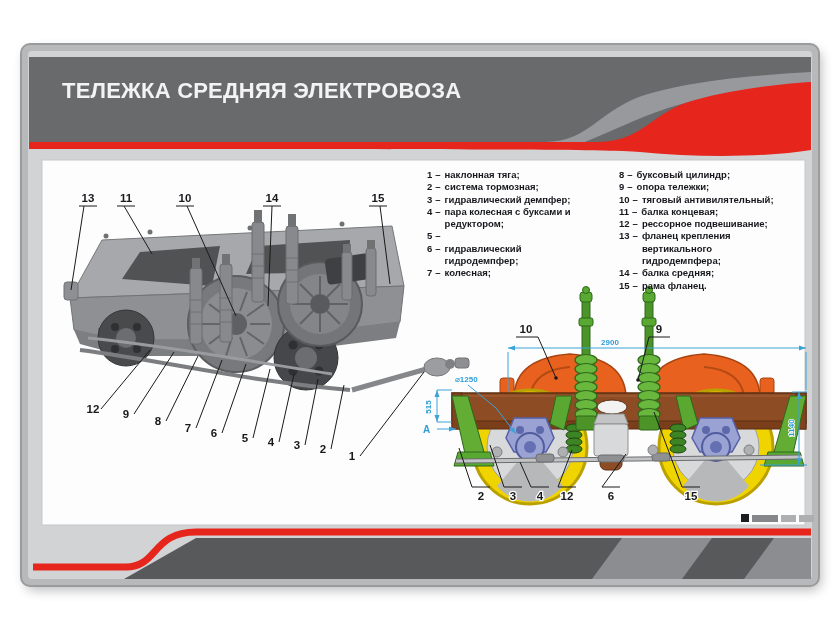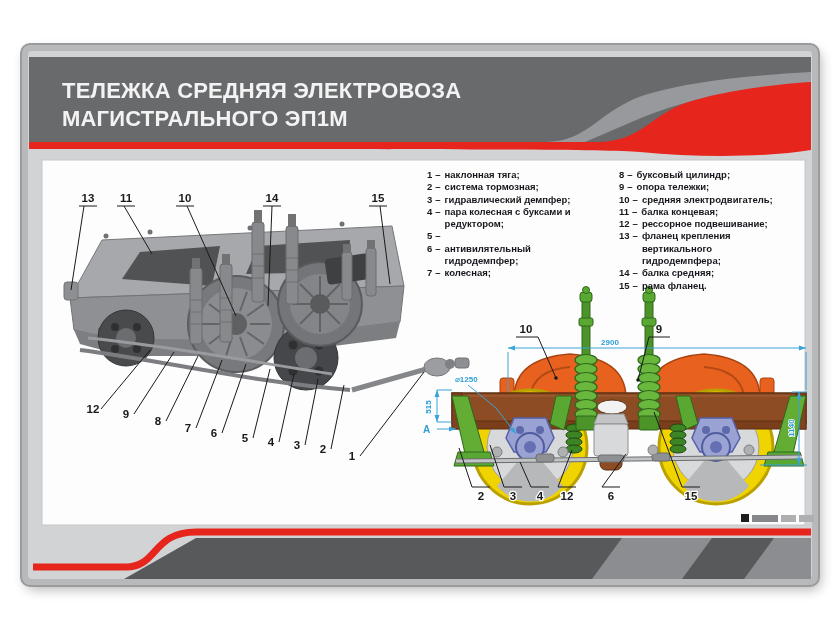--- a/index.html
+++ b/index.html
@@ -370,21 +370,20 @@
         <text class="co" x="540" y="500" text-anchor="middle">4</text>
         <text class="co" x="567" y="500" text-anchor="middle">12</text>
         <text class="co" x="611" y="500" text-anchor="middle">6</text>
         <text class="co" x="691" y="500" text-anchor="middle">15</text>
       </g>
     </g>
   </svg>
 
   <div class="abs title">
     <div>ТЕЛЕЖКА СРЕДНЯЯ ЭЛЕКТРОВОЗА</div>
-    <div>МАГИСТРАЛЬНОГО ЭП1М</div>
   </div>
 
   <div class="abs legend col1">
     <div class="leg-item">
         <span class="leg-head"><span>1</span><span>–</span></span>
         <span class="leg-text">наклонная тяга;</span>
       </div>
     <div class="leg-item">
         <span class="leg-head"><span>2</span><span>–</span></span>
         <span class="leg-text">система тормозная;</span>
@@ -395,40 +394,40 @@
       </div>
     <div class="leg-item">
         <span class="leg-head"><span>4</span><span>–</span></span>
         <span class="leg-text">пара колесная с буксами и редуктором;</span>
       </div>
     <div class="leg-item">
         <span class="leg-head"><span>5</span><span>–</span></span>
       </div>
     <div class="leg-item">
         <span class="leg-head"><span>6</span><span>–</span></span>
-        <span class="leg-text">антивилятельный гидродемпфер;</span>
+        <span class="leg-text">гидравлический гидродемпфер;</span>
       </div>
     <div class="leg-item">
         <span class="leg-head"><span>7</span><span>–</span></span>
         <span class="leg-text">колесная;</span>
       </div>
   </div>
 
   <div class="abs legend col2">
     <div class="leg-item">
         <span class="leg-head"><span>8</span><span>–</span></span>
         <span class="leg-text">буксовый цилиндр;</span>
       </div>
     <div class="leg-item">
         <span class="leg-head"><span>9</span><span>–</span></span>
         <span class="leg-text">опора тележки;</span>
       </div>
     <div class="leg-item">
         <span class="leg-head"><span>10</span><span>–</span></span>
-        <span class="leg-text">средняя электродвигатель;</span>
+        <span class="leg-text">тяговый антивилятельный;</span>
       </div>
     <div class="leg-item">
         <span class="leg-head"><span>11</span><span>–</span></span>
         <span class="leg-text">балка концевая;</span>
       </div>
     <div class="leg-item">
         <span class="leg-head"><span>12</span><span>–</span></span>
         <span class="leg-text">рессорное подвешивание;</span>
       </div>
     <div class="leg-item">

